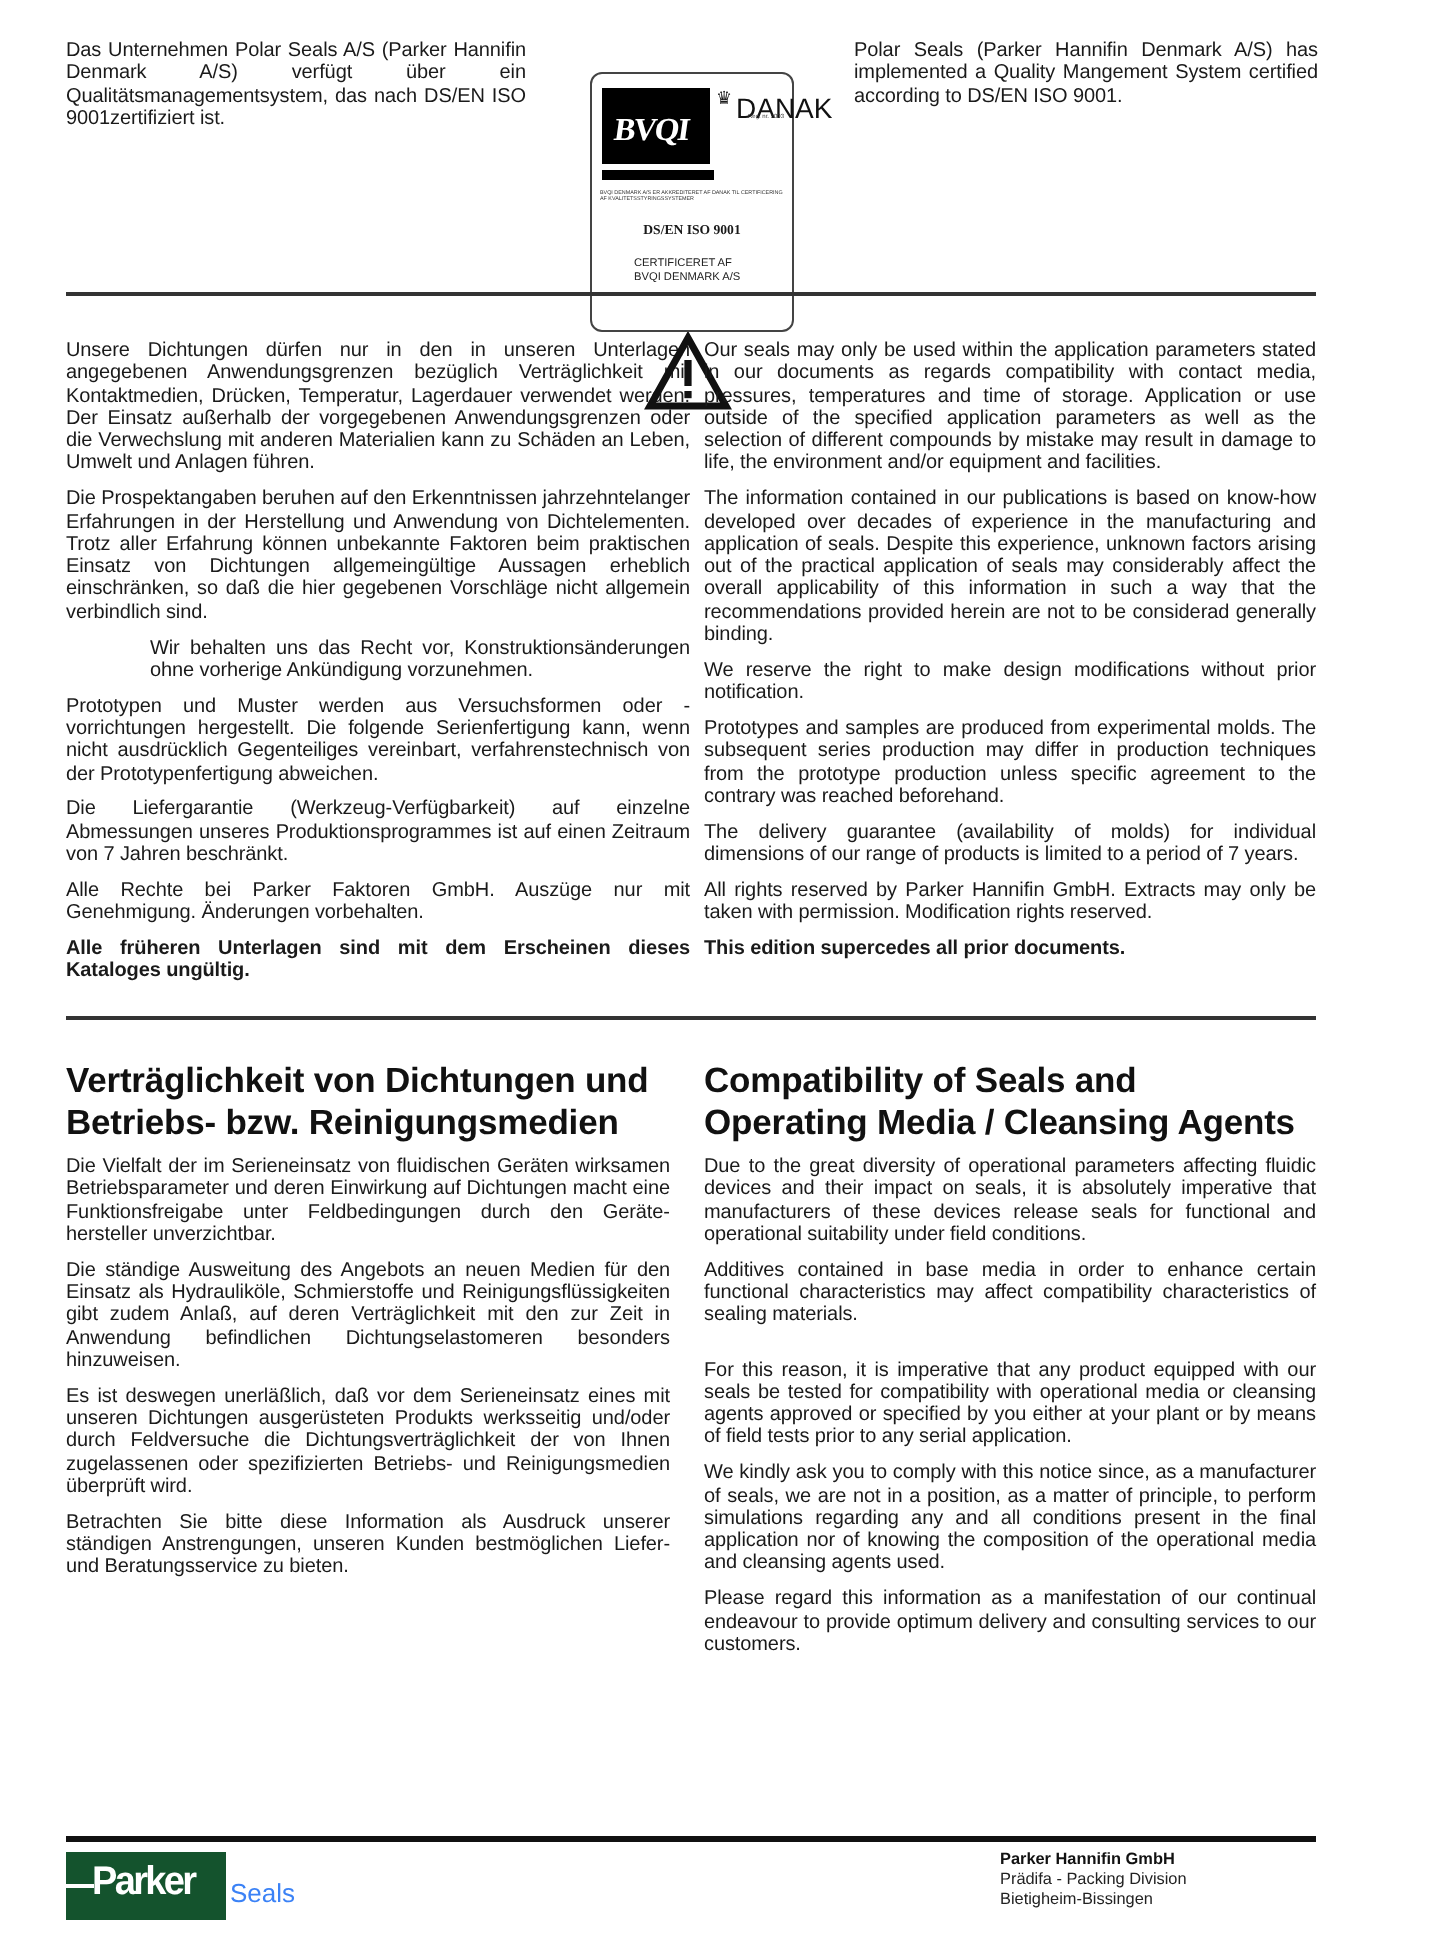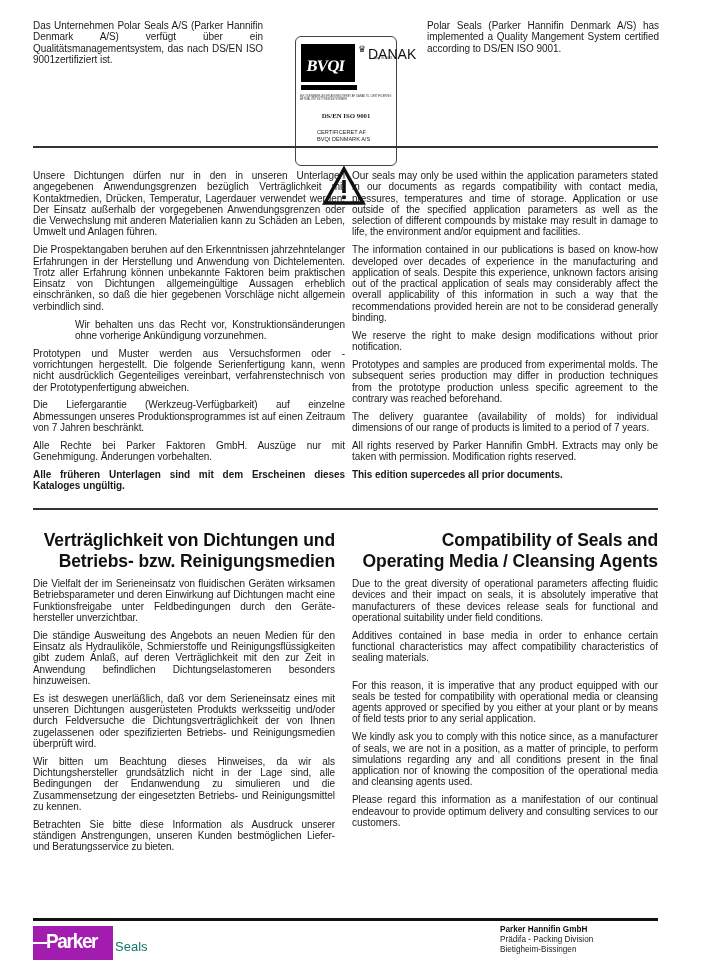--- a/index.html
+++ b/index.html
@@ -3,45 +3,45 @@
 <meta charset="utf-8">
 <style>
   html, body { margin: 0; padding: 0; background: #ffffff; }
   body { width: 720px; height: 975px; position: relative; overflow: hidden;
          font-family: "Liberation Sans", sans-serif; color: #1a1a1a; }
   .abs { position: absolute; }
   .p { font-size: 10px; line-height: 11.3px; margin: 0 0 6.5px 0; text-align: justify; letter-spacing: -0.05px; }
   .p.bold { font-weight: bold; }
   .rule { position: absolute; left: 33px; width: 625px; height: 1.5px; background: #333; }
   .rule.thick { height: 2.5px; background: #111; }
-  h2 { margin: 0; font-size: 17.5px; line-height: 21px; font-weight: bold; color: #111; letter-spacing: -0.1px; text-align: right; }
+  h2 { margin: 0; font-size: 17.5px; line-height: 21px; font-weight: bold; color: #111; letter-spacing: -0.1px; }
 
   
   .cert { left: 295px; top: 36px; width: 102px; height: 131px; box-sizing: border-box;
           border: 1px solid #444; border-radius: 6px; background: #fff; height: 130px; }
   .cert-black { position: absolute; left: 5px; top: 7px; width: 54px; height: 38px; background: #000; }
   .bvqi { position: absolute; left: 6px; top: 13px; color: #fff; font-family: "Liberation Serif", serif;
           font-weight: bold; font-size: 16px; letter-spacing: -1px; transform: skewX(-8deg); }
   .cert-bar { position: absolute; left: 5px; top: 48px; width: 56px; height: 5px; background: #000; }
   .danak { position: absolute; left: 62px; top: 9px; font-size: 14px; color: #111; }
   .danak-reg { position: absolute; left: 78px; top: 19px; font-size: 3px; color: #333; }
   .crown { position: absolute; left: 62px; top: 7px; font-size: 9px; }
   .cert-small { position: absolute; left: 4px; top: 58px; width: 94px; font-size: 2.7px; line-height: 3.4px; color: #333; text-transform: uppercase; }
   .cert-iso { position: absolute; left: 0; width: 100%; top: 75px; text-align: center; font-family: "Liberation Serif", serif; font-weight: bold; font-size: 6.8px; }
   .cert-cap { position: absolute; left: 21px; top: 92px; font-size: 5.6px; line-height: 7px; color: #222; }
 
   
   .warn { left: 322px; top: 166px; }
 
   
-  .logo-box { left: 33px; top: 926px; width: 80px; height: 34px; background: #a21caf; }
+  .logo-box { left: 33px; top: 926px; width: 80px; height: 34px; background: #14532d; }
   .logo-stripe { position: absolute; left: 0; top: 16px; width: 14px; height: 2px; background: #fff; }
   .logo-text { position: absolute; left: 13px; top: 4px; color: #fff; font-weight: bold; font-size: 20px;
                letter-spacing: -1.4px; font-family: "Liberation Sans", sans-serif; transform: scaleX(0.95); transform-origin: left; }
-  .seals { left: 115px; top: 939px; font-size: 13px; color: #0f766e; }
+  .seals { left: 115px; top: 939px; font-size: 13px; color: #3b82f6; }
   .addr { left: 500px; top: 925px; font-size: 8.2px; line-height: 9.8px; color: #222; }
   .addr .b { font-weight: bold; color: #111; }
 </style>
 </head>
 <body>
 
 <div class="abs p" style="left:33px; top:20px; width:230px;">Das Unternehmen Polar Seals A/S (Parker Hannifin Denmark A/S) verfügt über ein Qualitätsmanagementsystem, das nach DS/EN ISO 9001zertifiziert ist.</div>
 
 <div class="abs cert">
   <div class="cert-black">
@@ -95,21 +95,20 @@
 
 <div class="abs" style="left:33px; top:530px; width:302px;">
   <h2>
     <span>Verträglichkeit von Dichtungen und</span><br>
     <span>Betriebs- bzw. Reinigungsmedien</span>
   </h2>
   <div style="height:6px;"></div>
   <p class="p">Die Vielfalt der im Serieneinsatz von fluidischen Geräten wirksamen Betriebsparameter und deren Einwirkung auf Dichtungen macht eine Funktionsfreigabe unter Feldbedingungen durch den Geräte­hersteller unverzichtbar.</p>
   <p class="p">Die ständige Ausweitung des Angebots an neuen Medien für den Einsatz als Hydrauliköle, Schmierstoffe und Reinigungsflüssigkeiten gibt zudem Anlaß, auf deren Verträglichkeit mit den zur Zeit in Anwendung befindlichen Dichtungselastomeren besonders hinzuweisen.</p>
   <p class="p">Es ist deswegen unerläßlich, daß vor dem Serieneinsatz eines mit unseren Dichtungen ausgerüsteten Produkts werksseitig und/oder durch Feldversuche die Dichtungsverträglichkeit der von Ihnen zugelassenen oder spezifizierten Betriebs- und Reinigungsmedien überprüft wird.</p>
-  <p class="p">Wir bitten um Beachtung dieses Hinweises, da wir als Dichtungshersteller grundsätzlich nicht in der Lage sind, alle Bedingungen der Endanwendung zu simulieren und die Zusammensetzung der eingesetzten Betriebs- und Reinigungsmittel zu kennen.</p>
   <p class="p">Betrachten Sie bitte diese Information als Ausdruck unserer ständigen Anstrengungen, unseren Kunden bestmöglichen Liefer- und Beratungsservice zu bieten.</p>
 </div>
 
 <div class="abs" style="left:352px; top:530px; width:306px;">
   <h2>
     <span>Compatibility of Seals and</span><br>
     <span>Operating Media / Cleansing Agents</span>
   </h2>
   <div style="height:6px;"></div>
   <p class="p">Due to the great diversity of operational parameters affecting fluidic devices and their impact on seals, it is absolutely imperative that manufacturers of these devices release seals for functional and operational suitability under field conditions.</p>

